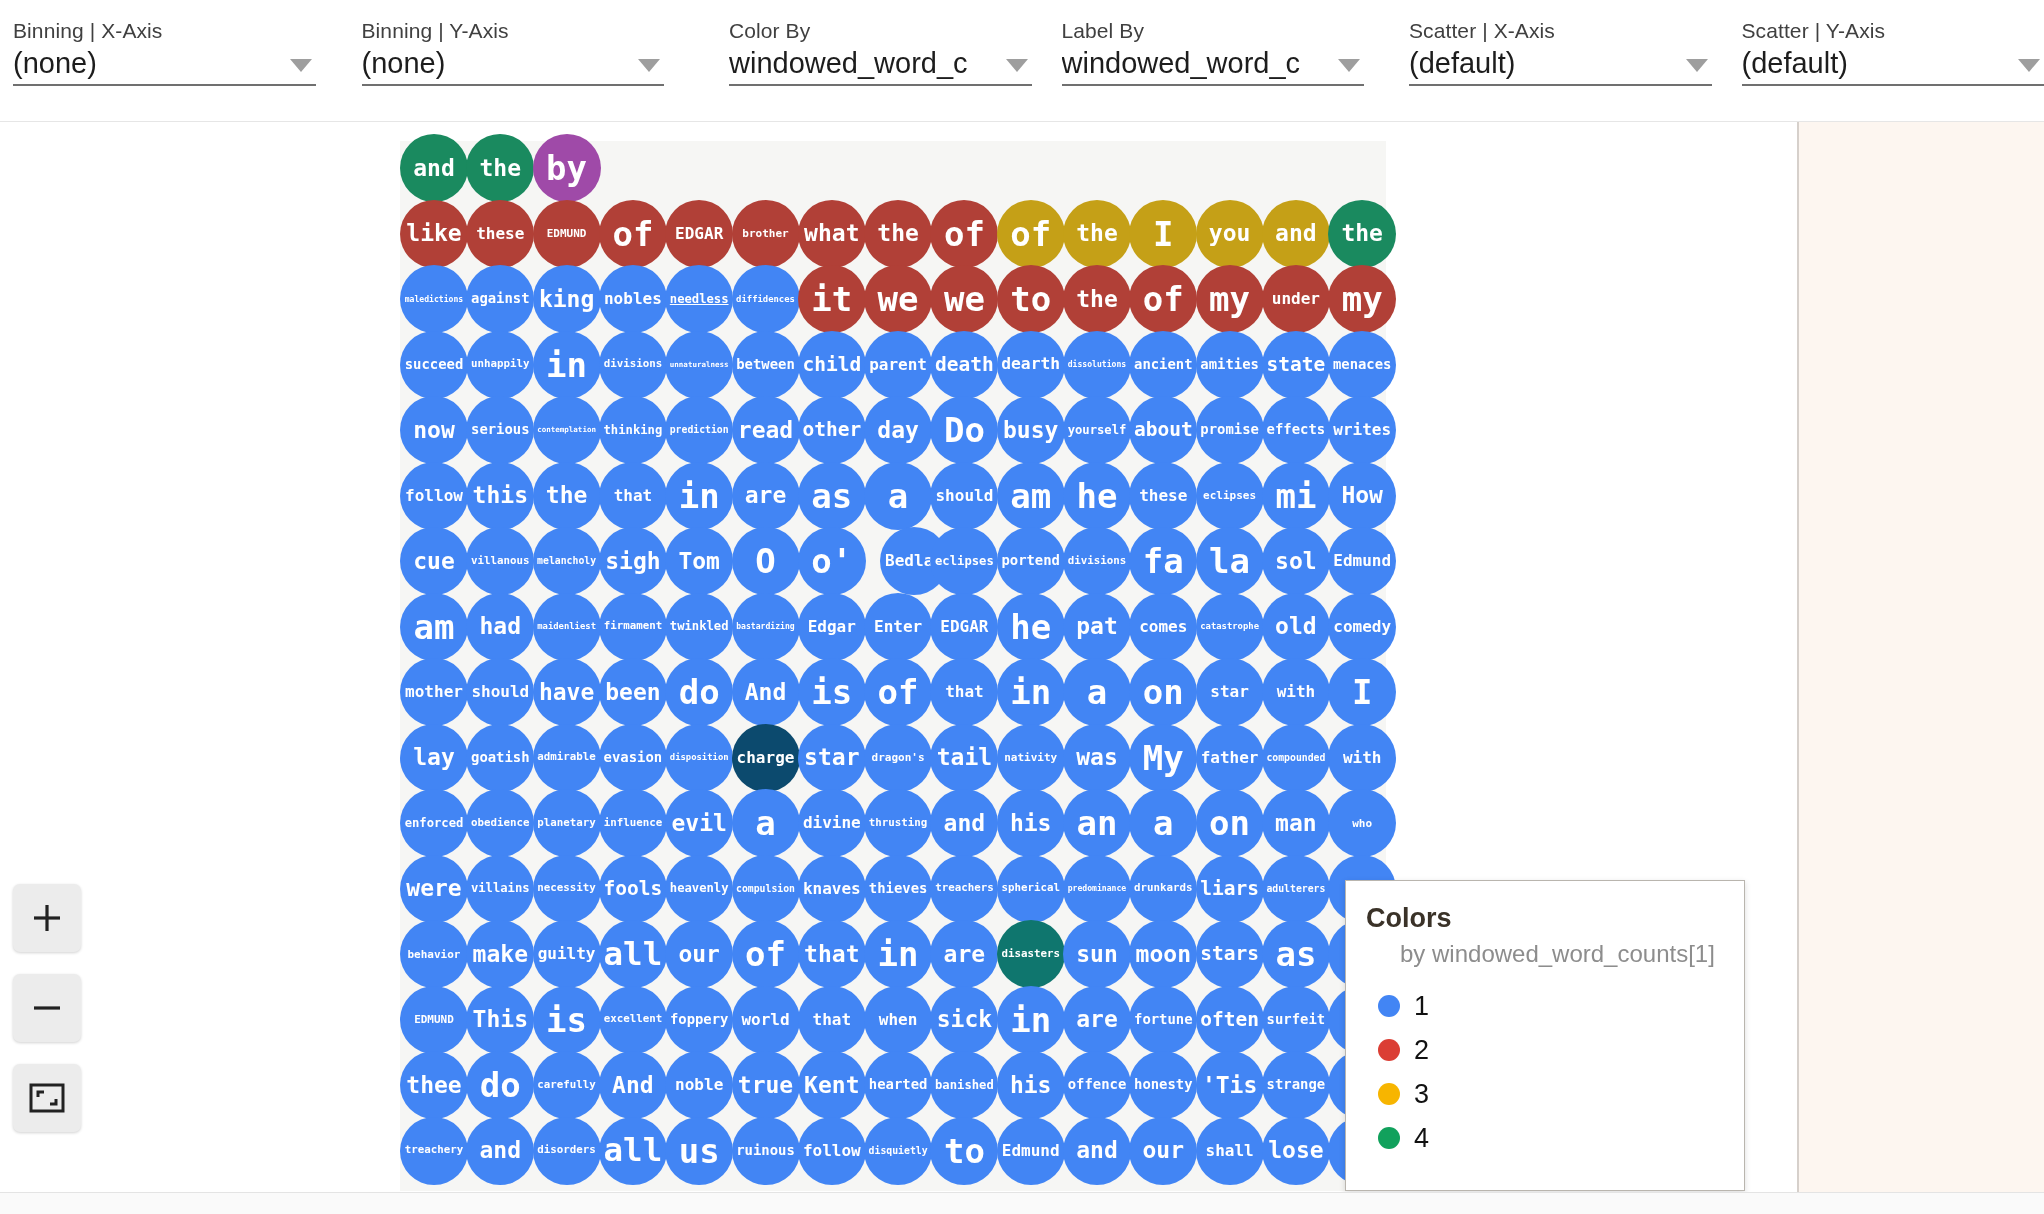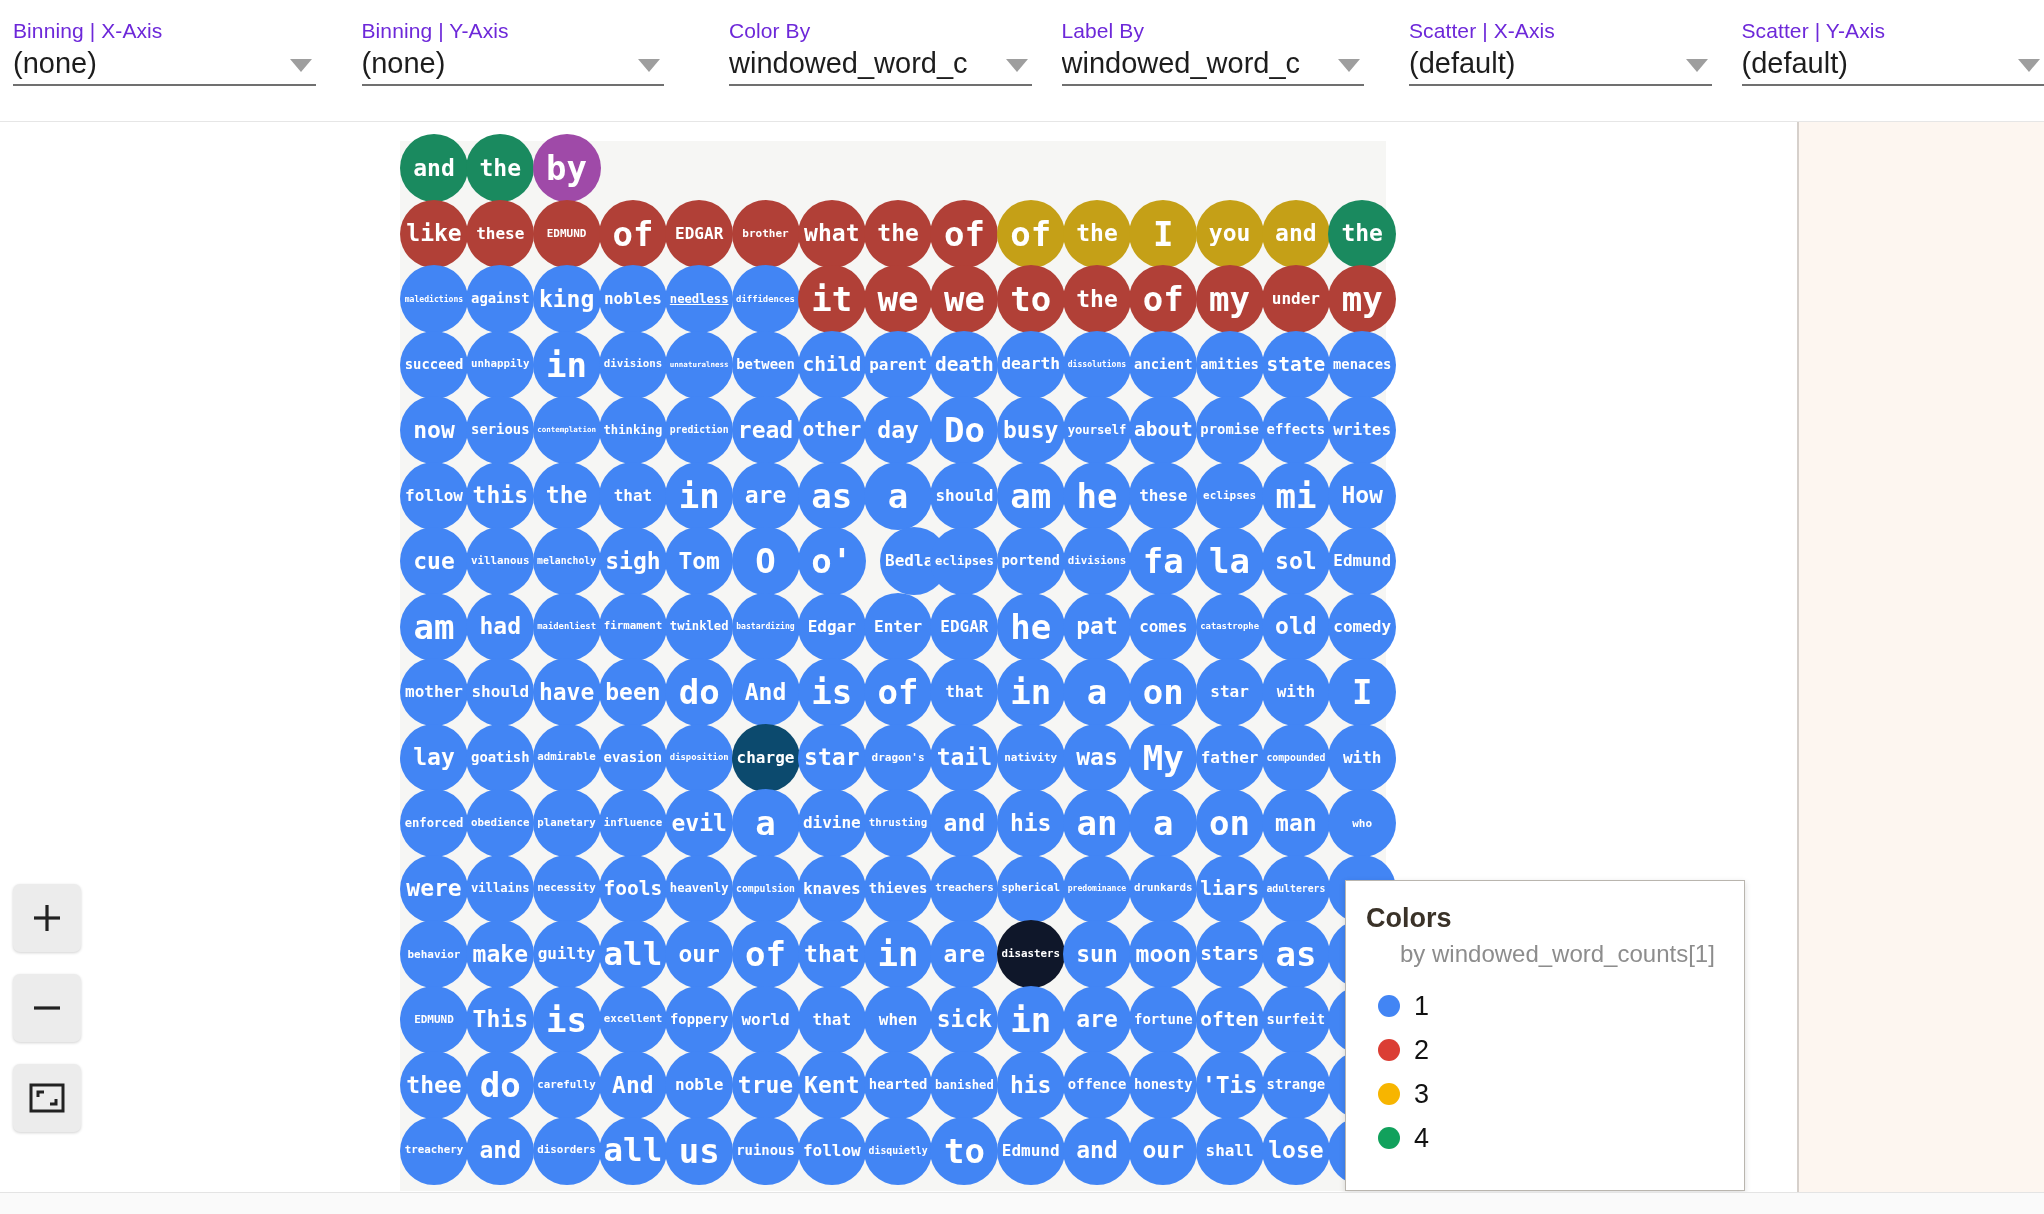--- a/index.html
+++ b/index.html
@@ -20,21 +20,21 @@
     border-bottom: 1px solid #e6e6e6;
   }
   .select-field {
     position: relative;
     margin-top: 18px;
     height: 80px;
   }
   .select-label {
     display: block;
     font-size: 21px;
-    color: #6d28d9;
+    color: #404040;
     letter-spacing: .1px;
     line-height: 26px;
     white-space: nowrap;
   }
   .select-control {
     position: relative;
     display: flex;
     align-items: flex-end;
     justify-content: space-between;
     height: 42px;
@@ -401,21 +401,21 @@
       <div class="bubble" style="left: 928.2px; top: 720.5px; width: 68px; height: 68px; background: rgb(66, 133, 244); font-size: 34px;">a</div>
       <div class="bubble" style="left: 0px; top: 786px; width: 68px; height: 68px; background: rgb(66, 133, 244); font-size: 11px;">behavior</div>
       <div class="bubble" style="left: 66.3px; top: 786px; width: 68px; height: 68px; background: rgb(66, 133, 244); font-size: 23px;">make</div>
       <div class="bubble" style="left: 132.6px; top: 786px; width: 68px; height: 68px; background: rgb(66, 133, 244); font-size: 16px;">guilty</div>
       <div class="bubble" style="left: 198.9px; top: 786px; width: 68px; height: 68px; background: rgb(66, 133, 244); font-size: 32.5px;">all</div>
       <div class="bubble" style="left: 265.2px; top: 786px; width: 68px; height: 68px; background: rgb(66, 133, 244); font-size: 23px;">our</div>
       <div class="bubble" style="left: 331.5px; top: 786px; width: 68px; height: 68px; background: rgb(66, 133, 244); font-size: 34px;">of</div>
       <div class="bubble" style="left: 397.8px; top: 786px; width: 68px; height: 68px; background: rgb(66, 133, 244); font-size: 23px;">that</div>
       <div class="bubble" style="left: 464.1px; top: 786px; width: 68px; height: 68px; background: rgb(66, 133, 244); font-size: 34px;">in</div>
       <div class="bubble" style="left: 530.4px; top: 786px; width: 68px; height: 68px; background: rgb(66, 133, 244); font-size: 23px;">are</div>
-      <div class="bubble" style="left: 596.7px; top: 786px; width: 68px; height: 68px; background: #0f172a; font-size: 10.8px;">disasters</div>
+      <div class="bubble" style="left: 596.7px; top: 786px; width: 68px; height: 68px; background: #0f766e; font-size: 10.8px;">disasters</div>
       <div class="bubble" style="left: 663px; top: 786px; width: 68px; height: 68px; background: rgb(66, 133, 244); font-size: 23px;">sun</div>
       <div class="bubble" style="left: 729.3px; top: 786px; width: 68px; height: 68px; background: rgb(66, 133, 244); font-size: 23px;">moon</div>
       <div class="bubble" style="left: 795.6px; top: 786px; width: 68px; height: 68px; background: rgb(66, 133, 244); font-size: 19.5px;">stars</div>
       <div class="bubble" style="left: 861.9px; top: 786px; width: 68px; height: 68px; background: rgb(66, 133, 244); font-size: 34px;">as</div>
       <div class="bubble" style="left: 928.2px; top: 786px; width: 68px; height: 68px; background: rgb(66, 133, 244); font-size: 34px;">i</div>
       <div class="bubble" style="left: 0px; top: 851.5px; width: 68px; height: 68px; background: rgb(66, 133, 244); font-size: 11px;">EDMUND</div>
       <div class="bubble" style="left: 66.3px; top: 851.5px; width: 68px; height: 68px; background: rgb(66, 133, 244); font-size: 23px;">This</div>
       <div class="bubble" style="left: 132.6px; top: 851.5px; width: 68px; height: 68px; background: rgb(66, 133, 244); font-size: 34px;">is</div>
       <div class="bubble" style="left: 198.9px; top: 851.5px; width: 68px; height: 68px; background: rgb(66, 133, 244); font-size: 10.8px;">excellent</div>
       <div class="bubble" style="left: 265.2px; top: 851.5px; width: 68px; height: 68px; background: rgb(66, 133, 244); font-size: 13.9px;">foppery</div>

